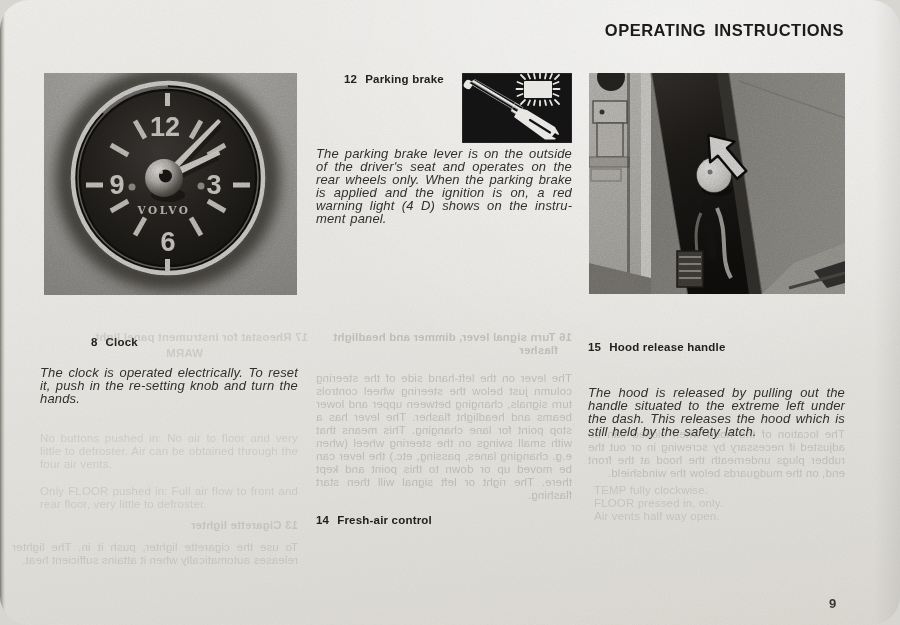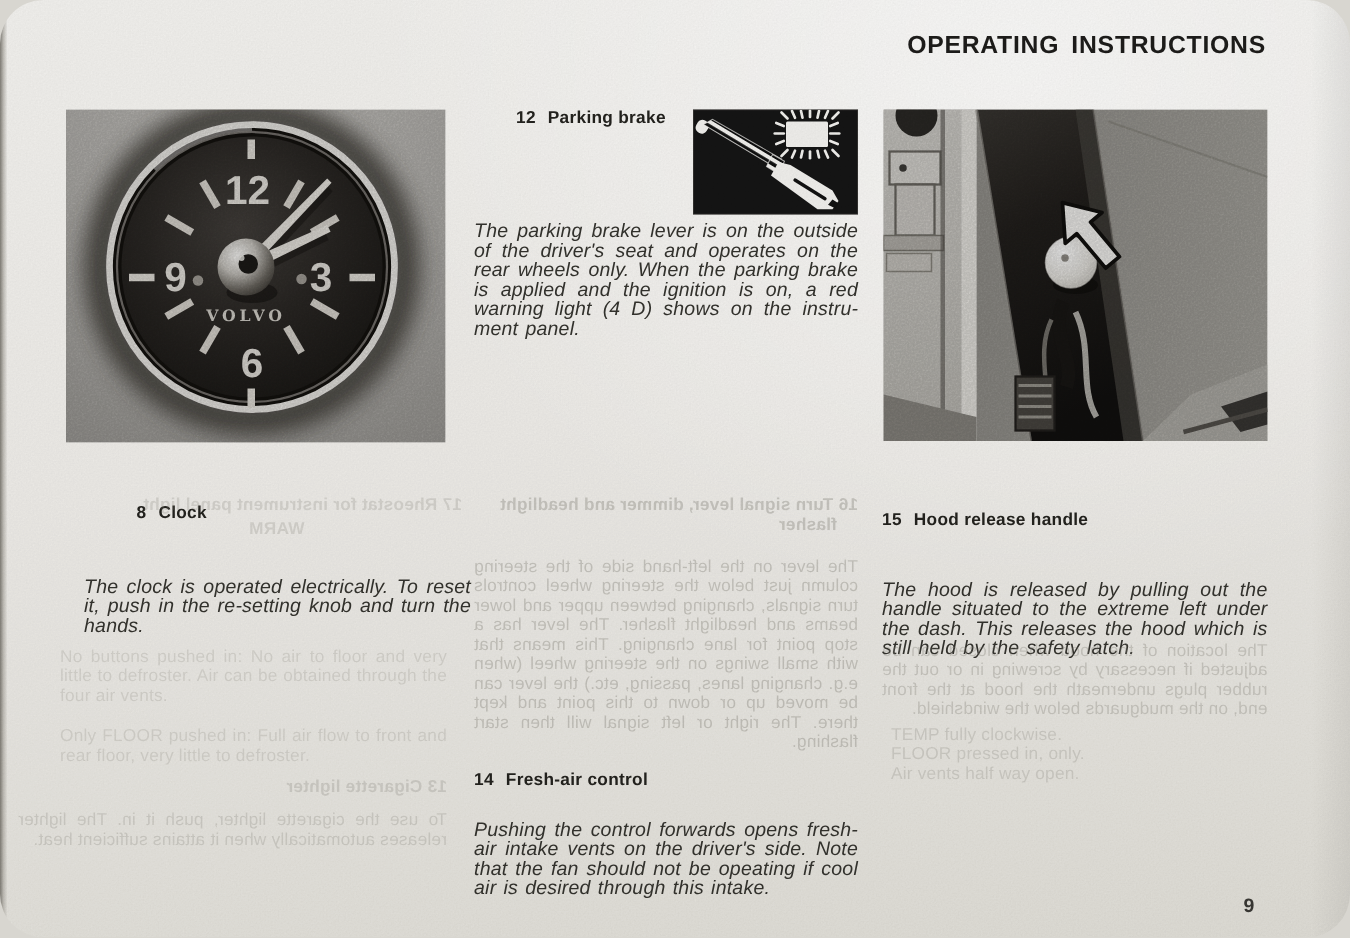--- a/index.html
+++ b/index.html
@@ -114,21 +114,21 @@
     <ellipse cx="124" cy="122" rx="17" ry="7" fill="rgba(10,9,7,.45)"></ellipse>
     <circle cx="120" cy="105" r="19" fill="url(#hubg)"></circle>
     <circle cx="121.5" cy="103" r="6.5" fill="#1d1b18"></circle>
     <circle cx="117" cy="99" r="2" fill="#efede9" opacity=".85"></circle>
     <rect width="253" height="222" filter="url(#grainA)" opacity="0.16"></rect>
   </svg>
 
   <div class="sec-h" style="left:44px;top:336px;padding-left:47px;">
     <span class="num">8</span><span>Clock</span>
   </div>
-  <div class="body-p" style="left:40px;top:384px;width:258px;margin-left:16px;">The clock is operated electrically. To reset it, push in the re-setting knob and turn the hands.</div>
+  <div class="body-p" style="left:40px;top:366px;width:258px;">The clock is operated electrically. To reset it, push in the re-setting knob and turn the hands.</div>
 
   <div class="ghost mirror" style="left:46px;top:331px;width:262px;opacity:.22;">
     <div class="g-h">17 Rheostat for instrument panel light</div>
     <div class="g-warm">WARM</div>
   </div>
   <div class="ghost" style="left:40px;top:432px;width:258px;opacity:.20;">
     <div>No buttons pushed in: No air to floor and very little to defroster. Air can be obtained through the four air vents.</div>
     <div class="g-gap"></div>
     <div>Only FLOOR pushed in: Full air flow to front and rear floor, very little to defroster.</div>
   </div>
@@ -189,21 +189,20 @@
 
   <div class="ghost mirror" style="left:316px;top:331px;width:256px;opacity:.34;">
     <div class="g-h">16 Turn signal lever, dimmer and headlight flasher</div>
     <div style="height:15px;"></div>
     <div>The lever on the left-hand side of the steering column just below the steering wheel controls turn signals, changing between upper and lower beams and headlight flasher. The lever has a stop point for lane changing. This means that with small swings on the steering wheel (when e.g. changing lanes, passing, etc.) the lever can be moved up or down to this point and kept there. The right or left signal will then start flashing.</div>
   </div>
 
   <div class="sec-h" style="left:316px;top:514px;">
     <span class="num">14</span><span>Fresh-air control</span>
   </div>
-  <div class="body-p" style="left:316px;top:546px;width:256px;">Pushing the control forwards opens fresh-air intake vents on the driver's side. Note that the fan should not be opeating if cool air is desired through this intake.</div>
 
   <svg class="photo" style="left:589px;top:73px;" width="256" height="221" viewBox="0 0 256 221">
     <defs>
       <linearGradient id="hoodbg" x1="0" y1="0" x2="1" y2="0">
         <stop offset="0%" stop-color="#8f8d88"></stop>
           <stop offset="100%" stop-color="#a5a39d"></stop>
       </linearGradient>
       <linearGradient id="jambg" x1="0" y1="0" x2="0" y2="1">
         <stop offset="0%" stop-color="#d2d0cb"></stop>
           <stop offset="100%" stop-color="#bdbbb5"></stop>

